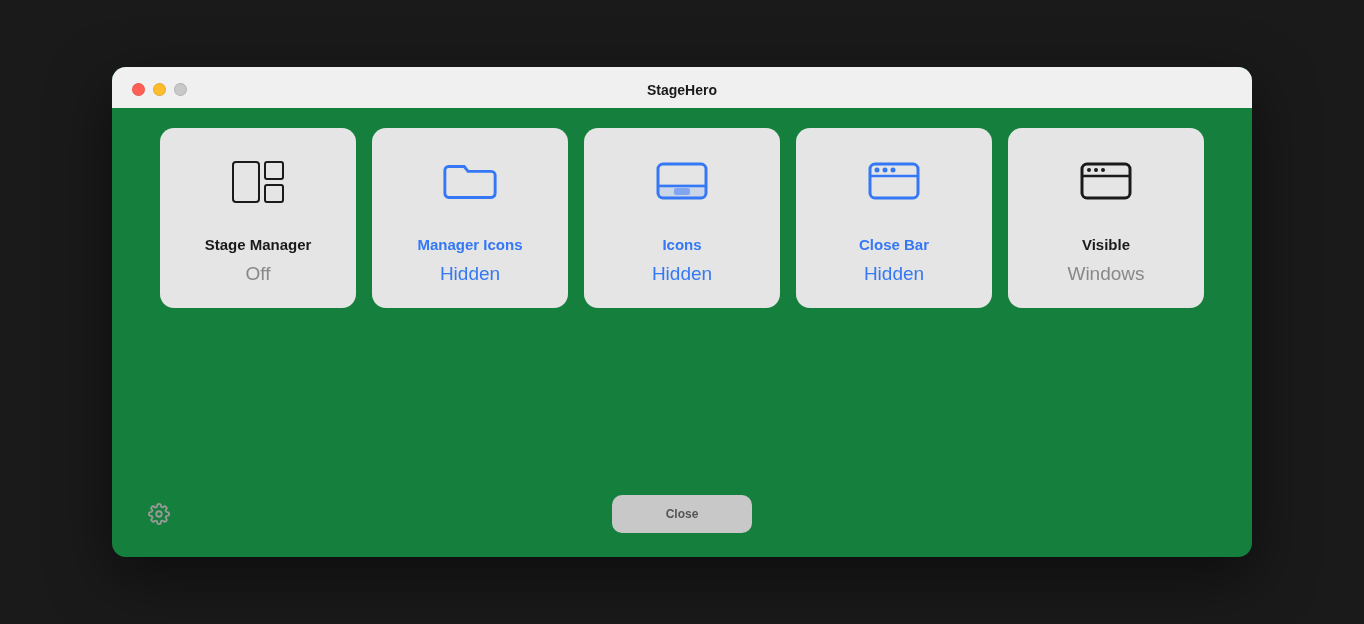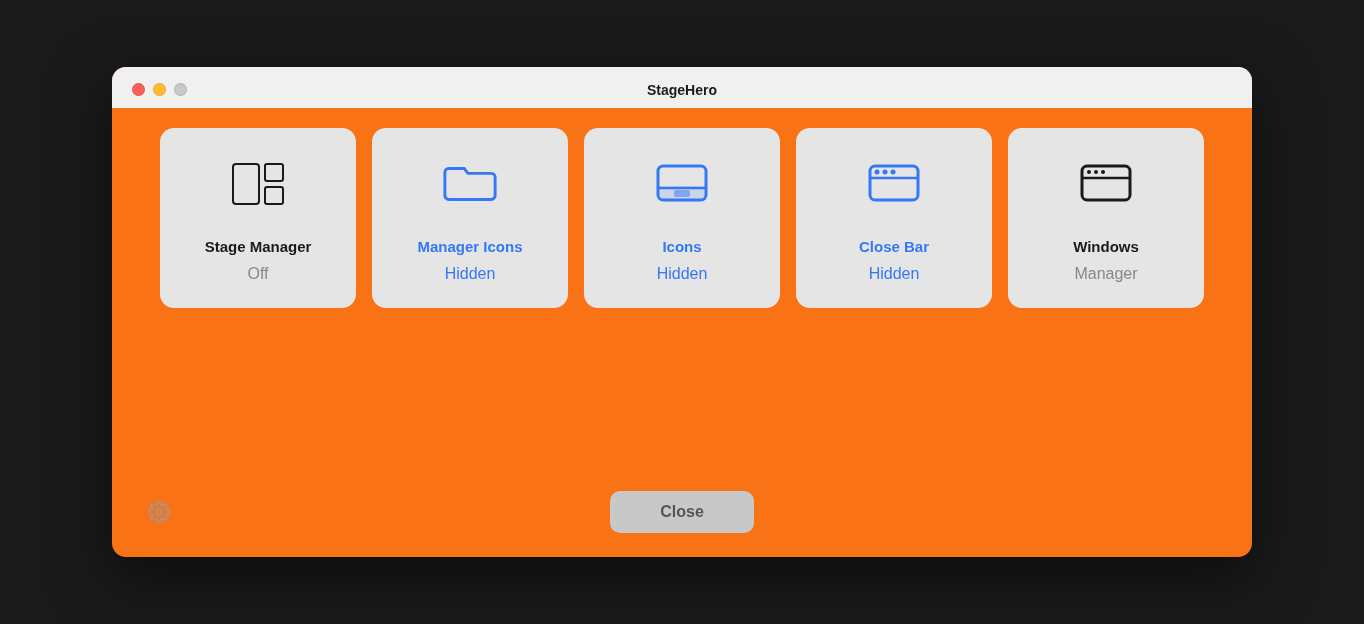--- a/index.html
+++ b/index.html
@@ -8,21 +8,21 @@
       background: #1a1a1a;
       display: flex;
       align-items: center;
       justify-content: center;
       width: 1364px;
       height: 624px;
       font-family: -apple-system, BlinkMacSystemFont, 'SF Pro Display', 'Helvetica Neue', sans-serif;
     }
 
     .window {
-      background: #f97316;
+      background: #15803d;
       border-radius: 14px;
       width: 1140px;
       min-height: 490px;
       box-shadow: 0 20px 60px rgba(0,0,0,0.5);
       overflow: hidden;
       display: flex;
       flex-direction: column;
     }
 
     .titlebar {
@@ -94,21 +94,21 @@
     }
 
     .card-label {
       font-size: 15px;
       font-weight: 600;
       text-align: center;
       margin-top: 15px;
     }
 
     .card-status {
-      font-size: 16px;
+      font-size: 19px;
       text-align: center;
     }
 
     .card-label.dark { color: #1a1a1a; }
     .card-label.blue { color: #3478f6; }
     .card-status.gray { color: #888; }
     .card-status.blue { color: #3478f6; }
 
     
     .stage-manager-icon {
@@ -162,21 +162,21 @@
       justify-content: center;
       padding: 6px;
       border-radius: 6px;
     }
 
     .close-btn {
       background: #c8c8c8;
       border: none;
       border-radius: 10px;
       padding: 12px 50px;
-      font-size: 16px;
+      font-size: 12px;
       font-weight: 600;
       color: #555;
       cursor: pointer;
       min-width: 140px;
     }
   </style>
 </head>
 <body>
 
 <div class="window">
@@ -247,22 +247,22 @@
       <div class="card">
         <div class="card-icon windows-icon">
           <svg viewBox="0 0 60 50" fill="none" xmlns="http://www.w3.org/2000/svg">
             <rect x="6" y="8" width="48" height="34" rx="5" stroke="#1a1a1a" stroke-width="3" fill="none"></rect>
             <line x1="6" y1="20" x2="54" y2="20" stroke="#1a1a1a" stroke-width="2.5"></line>
             <circle cx="13" cy="14" r="2" fill="#1a1a1a"></circle>
             <circle cx="20" cy="14" r="2" fill="#1a1a1a"></circle>
             <circle cx="27" cy="14" r="2" fill="#1a1a1a"></circle>
           </svg>
         </div>
-        <span class="card-label dark">Windows</span>
-        <span class="card-status gray">Manager</span>
+        <span class="card-label dark">Visible</span>
+        <span class="card-status gray">Windows</span>
       </div>
 
     </div>
   </div>
 
   <div class="bottom-bar">
     <button class="gear-btn">
       <svg width="22" height="22" viewBox="0 0 24 24" fill="none" stroke="#999" stroke-width="2" stroke-linecap="round" stroke-linejoin="round">
         <circle cx="12" cy="12" r="3"></circle>
         <path d="M19.4 15a1.65 1.65 0 0 0 .33 1.82l.06.06a2 2 0 0 1-2.83 2.83l-.06-.06a1.65 1.65 0 0 0-1.82-.33 1.65 1.65 0 0 0-1 1.51V21a2 2 0 0 1-4 0v-.09A1.65 1.65 0 0 0 9 19.4a1.65 1.65 0 0 0-1.82.33l-.06.06a2 2 0 0 1-2.83-2.83l.06-.06A1.65 1.65 0 0 0 4.68 15a1.65 1.65 0 0 0-1.51-1H3a2 2 0 0 1 0-4h.09A1.65 1.65 0 0 0 4.6 9a1.65 1.65 0 0 0-.33-1.82l-.06-.06a2 2 0 0 1 2.83-2.83l.06.06A1.65 1.65 0 0 0 9 4.68a1.65 1.65 0 0 0 1-1.51V3a2 2 0 0 1 4 0v.09a1.65 1.65 0 0 0 1 1.51 1.65 1.65 0 0 0 1.82-.33l.06-.06a2 2 0 0 1 2.83 2.83l-.06.06A1.65 1.65 0 0 0 19.4 9a1.65 1.65 0 0 0 1.51 1H21a2 2 0 0 1 0 4h-.09a1.65 1.65 0 0 0-1.51 1z"></path>

